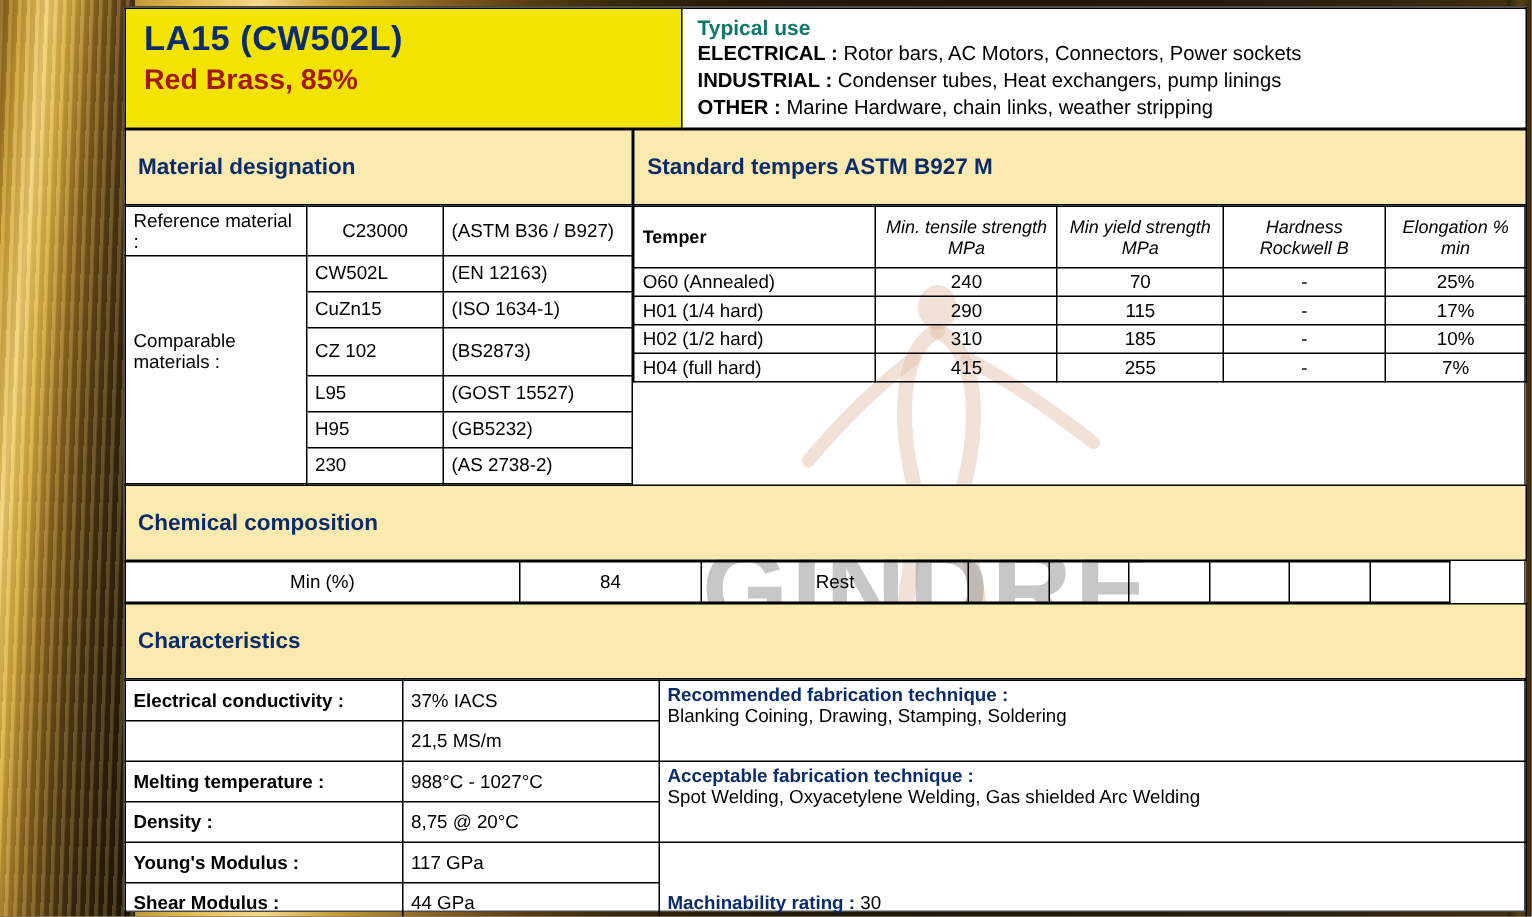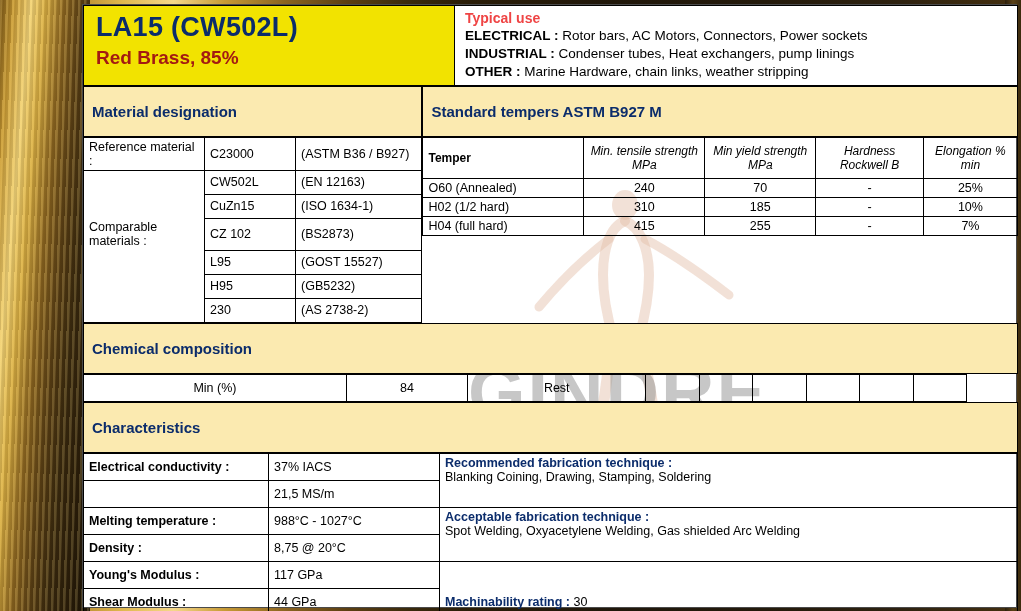--- a/index.html
+++ b/index.html
@@ -89,41 +89,41 @@
     color: #0b2c6b;
     font-size: 15px;
     padding: 16px 8px;
   }
   .title-cell {
     background: #f2e300;
     padding: 6px 12px 8px 12px;
     vertical-align: top;
   }
   .title-main {
-    font-size: 27px;
+    font-size: 23px;
     font-weight: bold;
     color: #0b2c6b;
     letter-spacing: 0.3px;
     white-space: nowrap;
   }
   .title-sub {
     font-size: 19px;
     font-weight: bold;
     color: #a31a12;
     margin-top: 4px;
   }
   .use-cell {
     padding: 4px 8px 4px 10px;
     vertical-align: top;
     background: #fff;
   }
   .use-head {
     font-weight: bold;
     font-size: 14px;
-    color: #ef4444;
+    color: #0f766e;
     margin-bottom: 1px;
   }
   .use-line {
     font-size: 13.5px;
     line-height: 1.33;
     color: #000;
   }
   .use-line b { font-weight: bold; }
 
   .lbl { font-weight: normal; font-size: 12.5px; margin-left: 12px; }
@@ -209,21 +209,21 @@
             <tbody>
                 <tr>
                   <td class="band">Material designation</td>
                 </tr>
           </tbody>
             </table>
           <table class="mat-table">
             <tbody>
                 <tr>
               <td class="lbl" style="width:110px;">Reference material :</td>
-              <td style="width:80px;">C23000</td>
+              <td style="width:80px;text-align:center;">C23000</td>
               <td>(ASTM B36 / B927)</td>
             </tr>
             <tr>
               <td class="nb" style="border-left:1px solid #000;border-right:1px solid #000;"></td>
               <td>CW502L</td>
               <td>(EN 12163)</td>
             </tr>
             <tr>
               <td class="nb" style="border-left:1px solid #000;border-right:1px solid #000;"></td>
               <td>CuZn15</td>
@@ -271,20 +271,27 @@
               <td>Elongation % min</td>
             </tr>
             <tr>
               <td class="lbl">O60 (Annealed)</td>
               <td class="center">240</td>
               <td class="center">70</td>
               <td class="center">-</td>
               <td class="center">25%</td>
             </tr>
             <tr>
+              <td class="lbl">H01 (1/4 hard)</td>
+              <td class="center">290</td>
+              <td class="center">115</td>
+              <td class="center">-</td>
+              <td class="center">17%</td>
+            </tr>
+            <tr>
               <td class="lbl">H02 (1/2 hard)</td>
               <td class="center">310</td>
               <td class="center">185</td>
               <td class="center">-</td>
               <td class="center">10%</td>
             </tr>
             <tr>
               <td class="lbl">H04 (full hard)</td>
               <td class="center">415</td>
               <td class="center">255</td>

